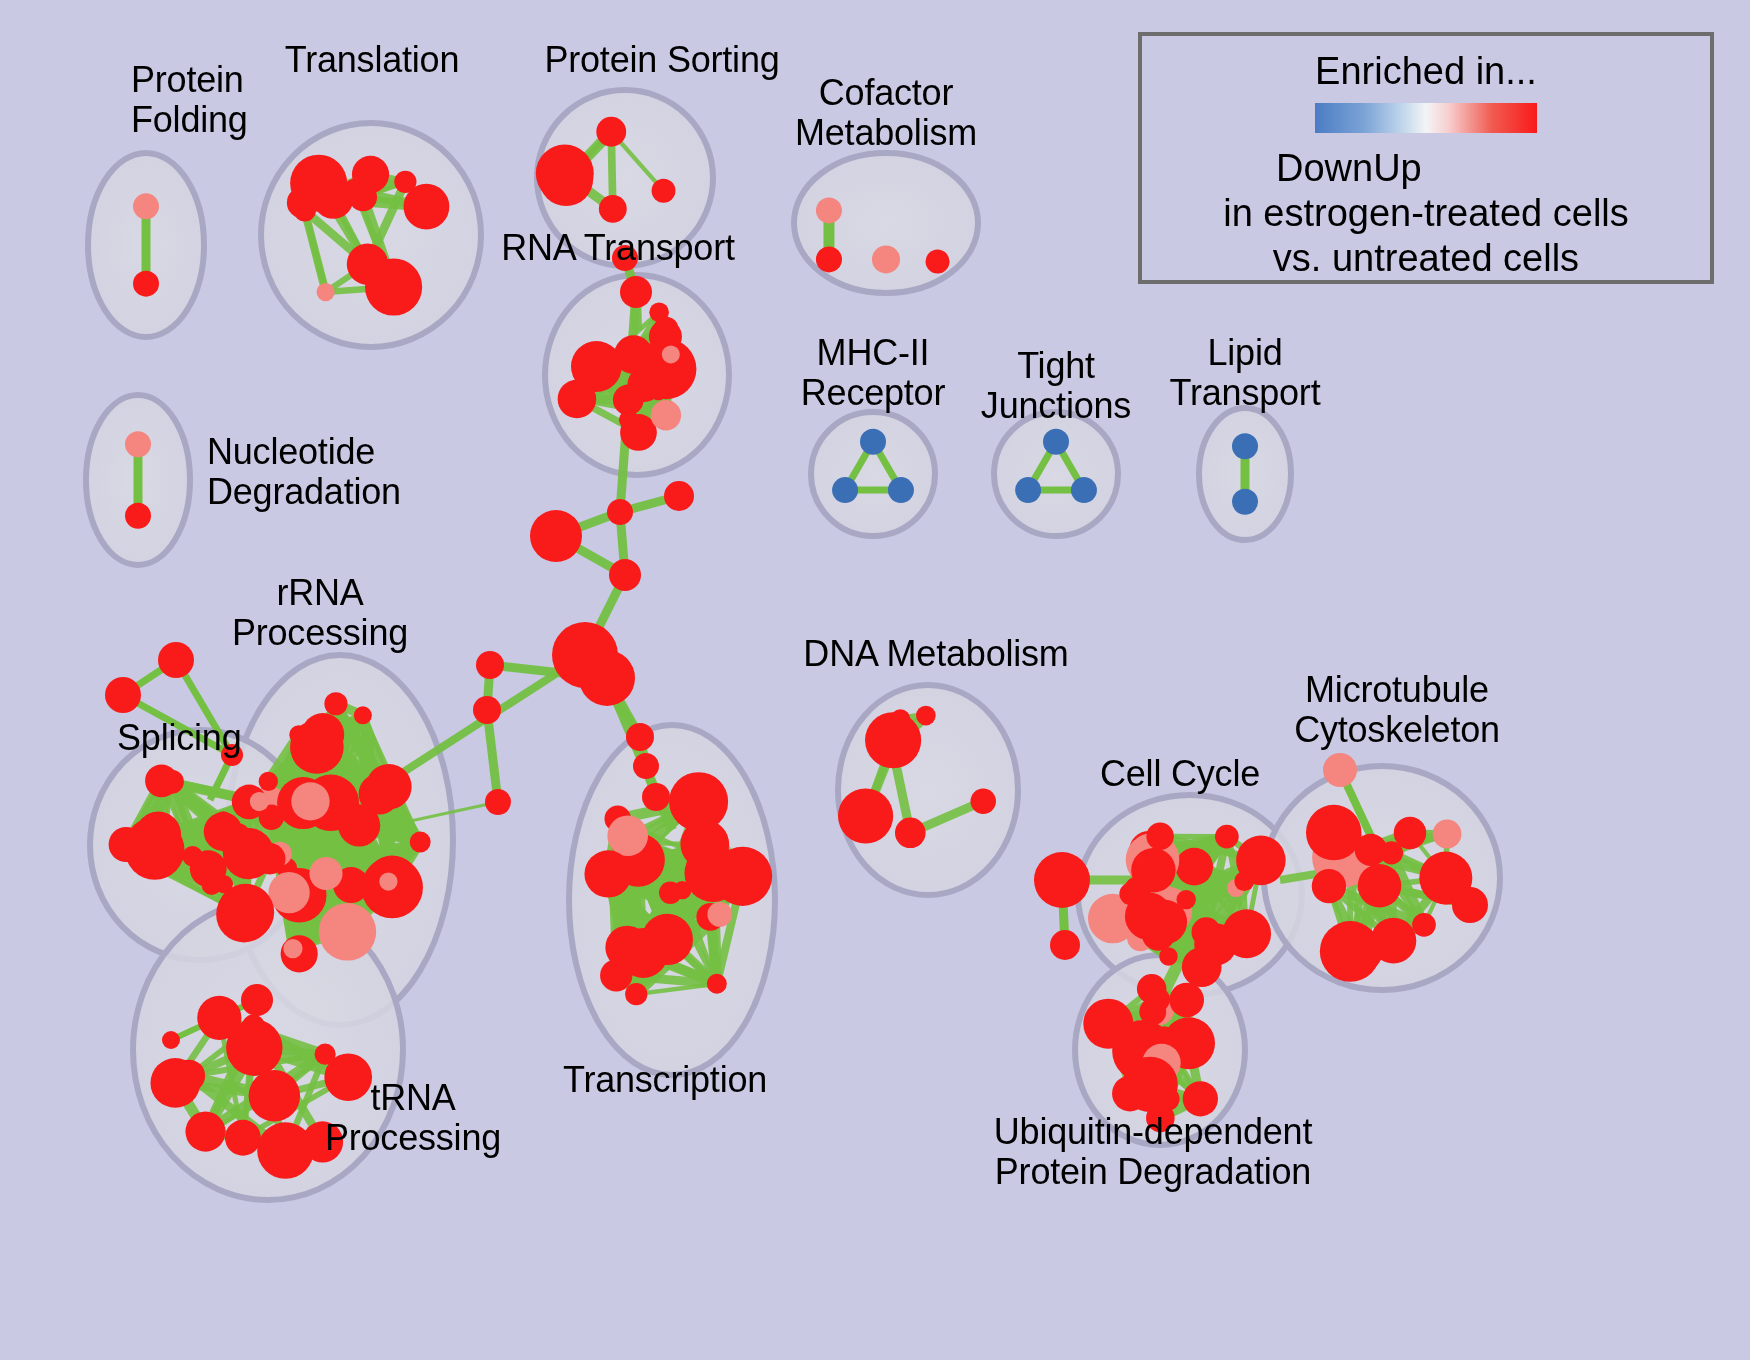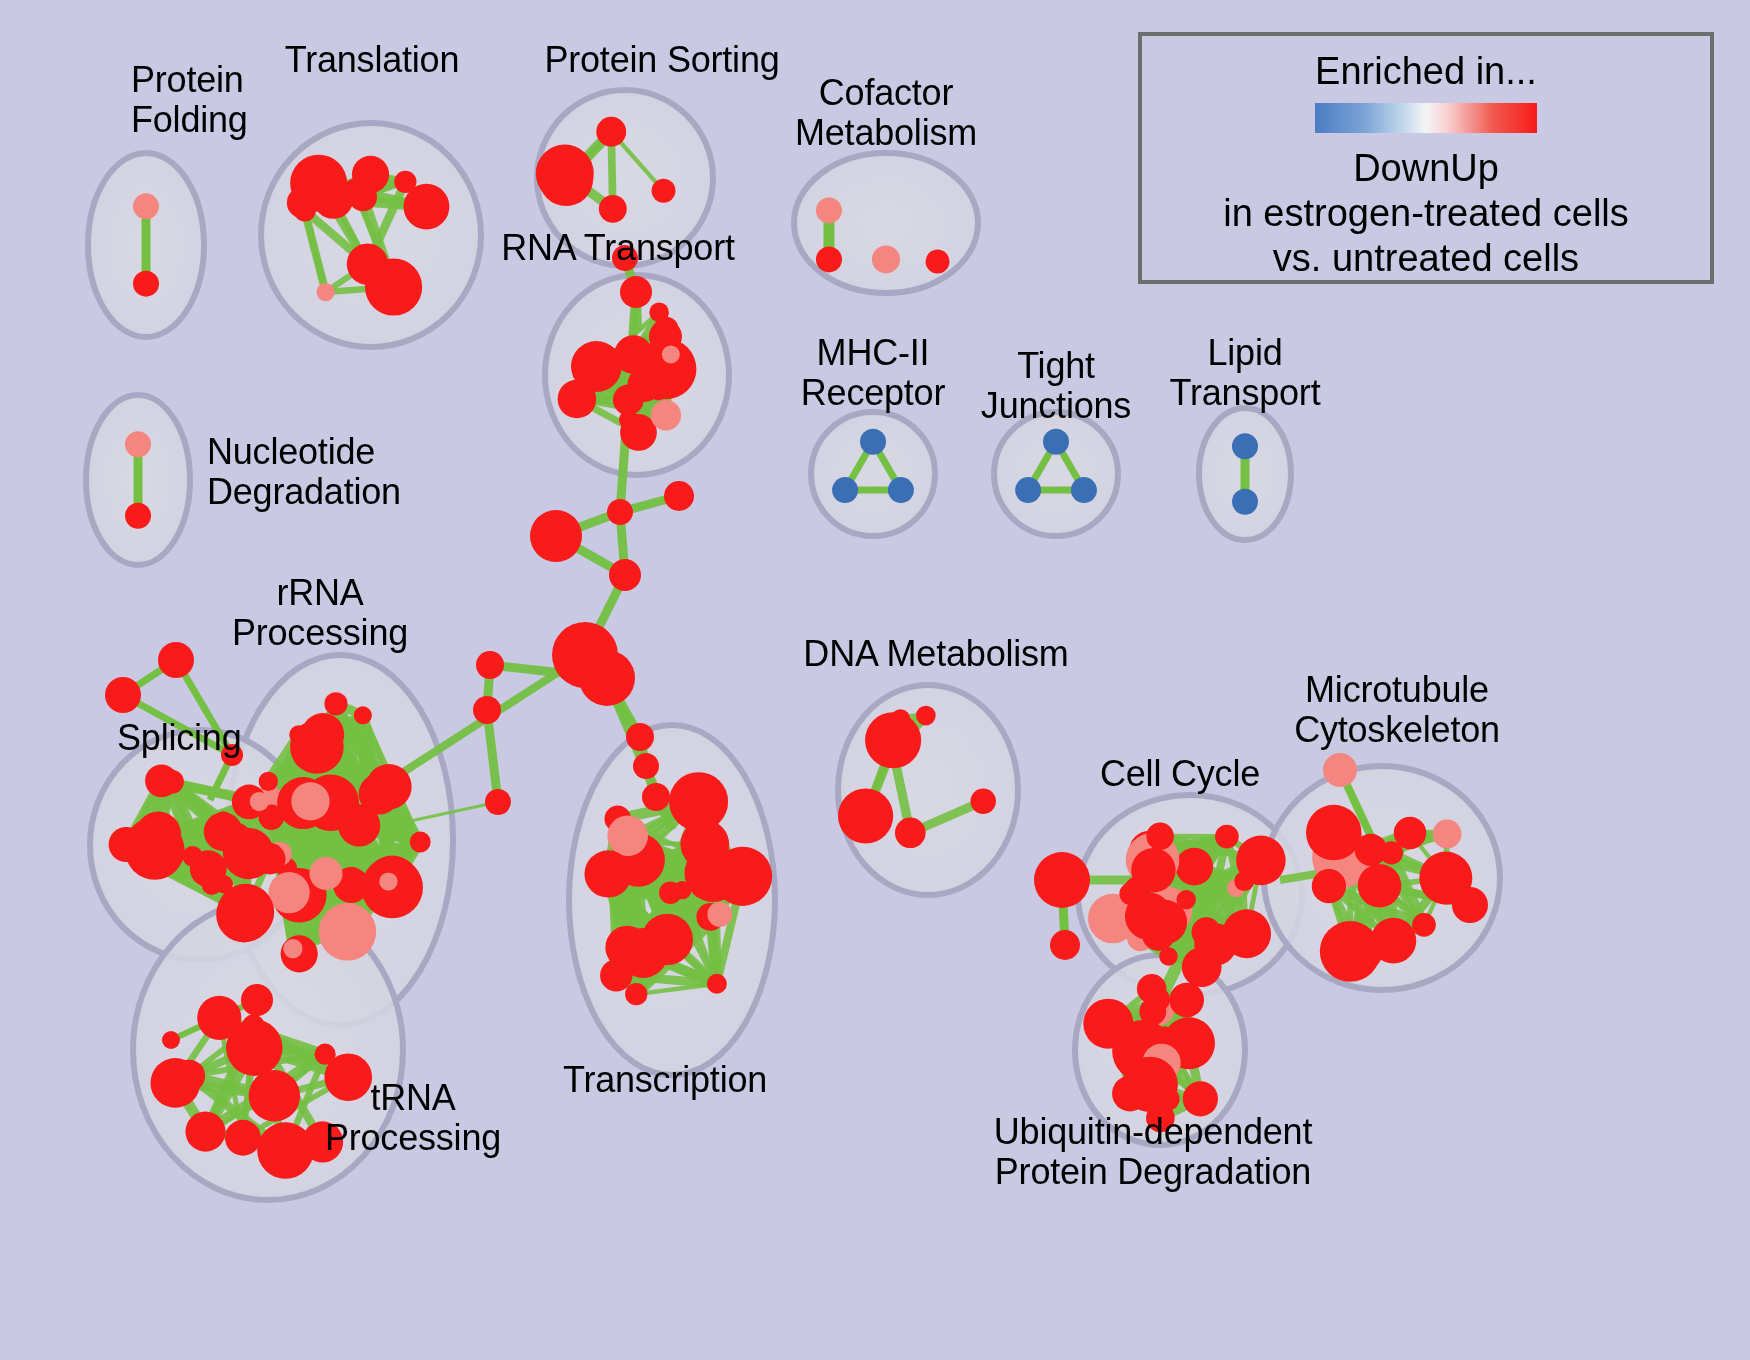--- a/index.html
+++ b/index.html
@@ -38,21 +38,21 @@
     font-size:38px;color:#000;
     font-family:"Liberation Sans", sans-serif;
   }
   #legend-bar{
     margin-top:10px;
     width:222px;height:64px;
     background:linear-gradient(to right,#4b7cc4 0%,#7ba3d6 22%,#c3d8ec 40%,#f4f4f6 50%,#f7cfcf 60%,#f05a50 80%,#f91a1a 100%);
   }
   #legend-ends{
     width:300px;margin-top:14px;
-    display:flex;justify-content:center;
+    display:flex;justify-content:flex-start;
     font-size:38px;color:#000;
   }
   .legend-sub{font-size:38px;color:#000;margin-top:2px;}
 </style>
 </head>
 <body>
 
 <div id="root">
 
   <svg id="net" viewBox="0 0 1750 1360" xmlns="http://www.w3.org/2000/svg">

